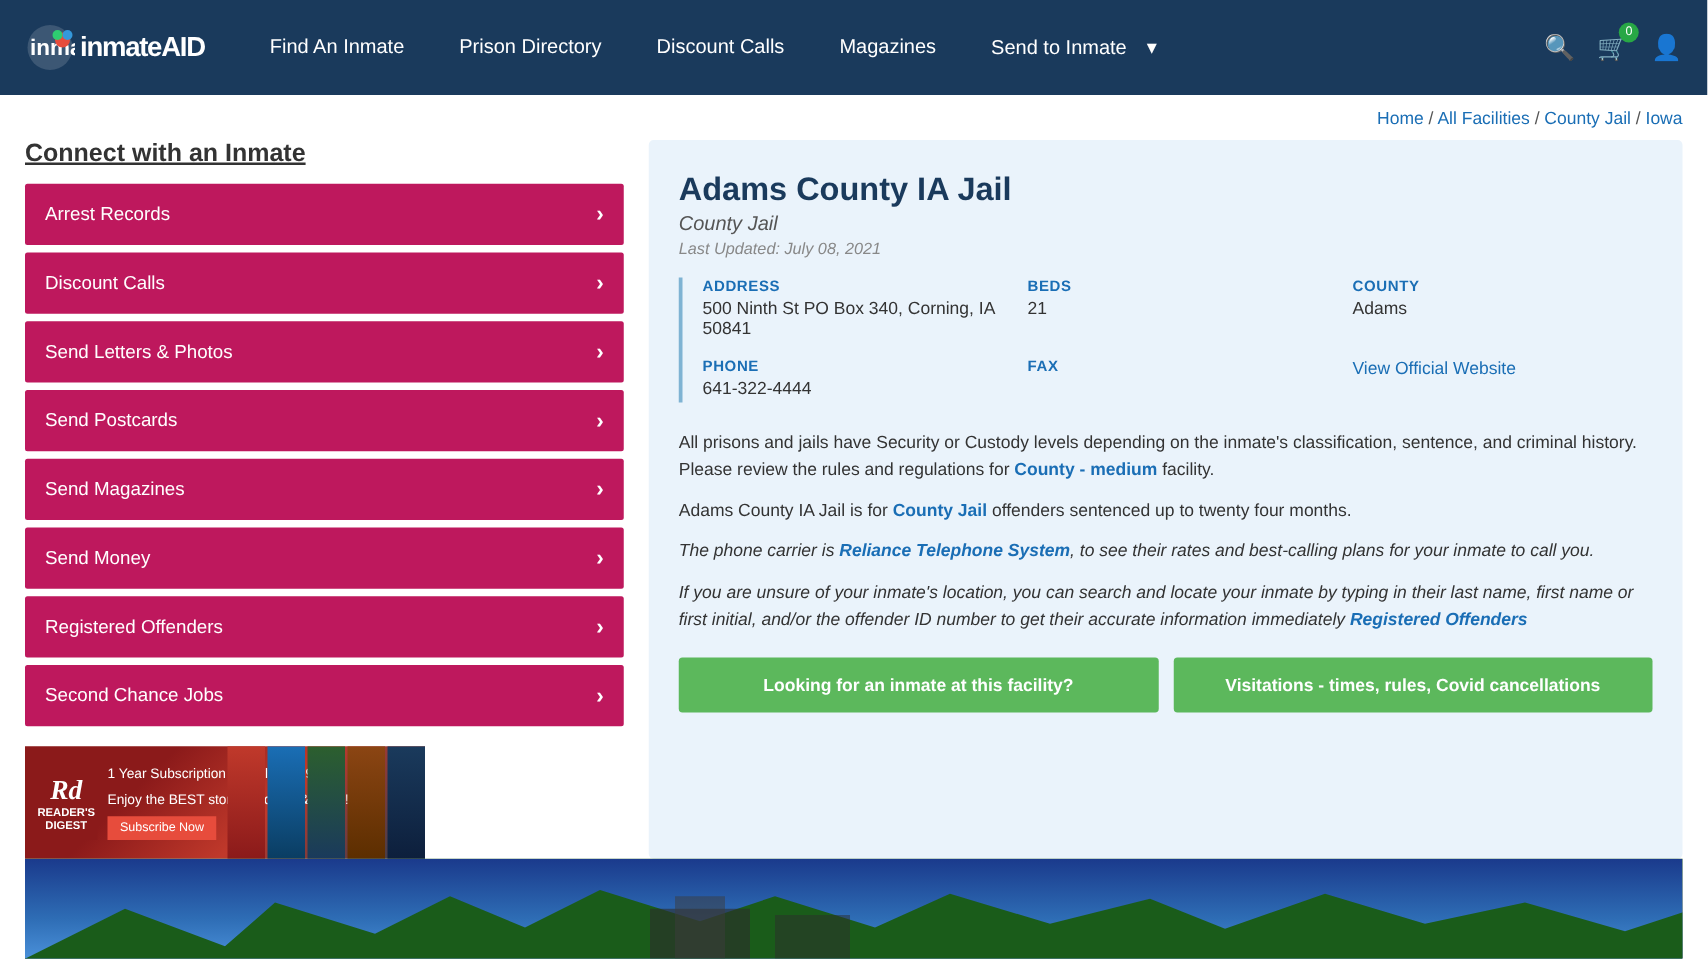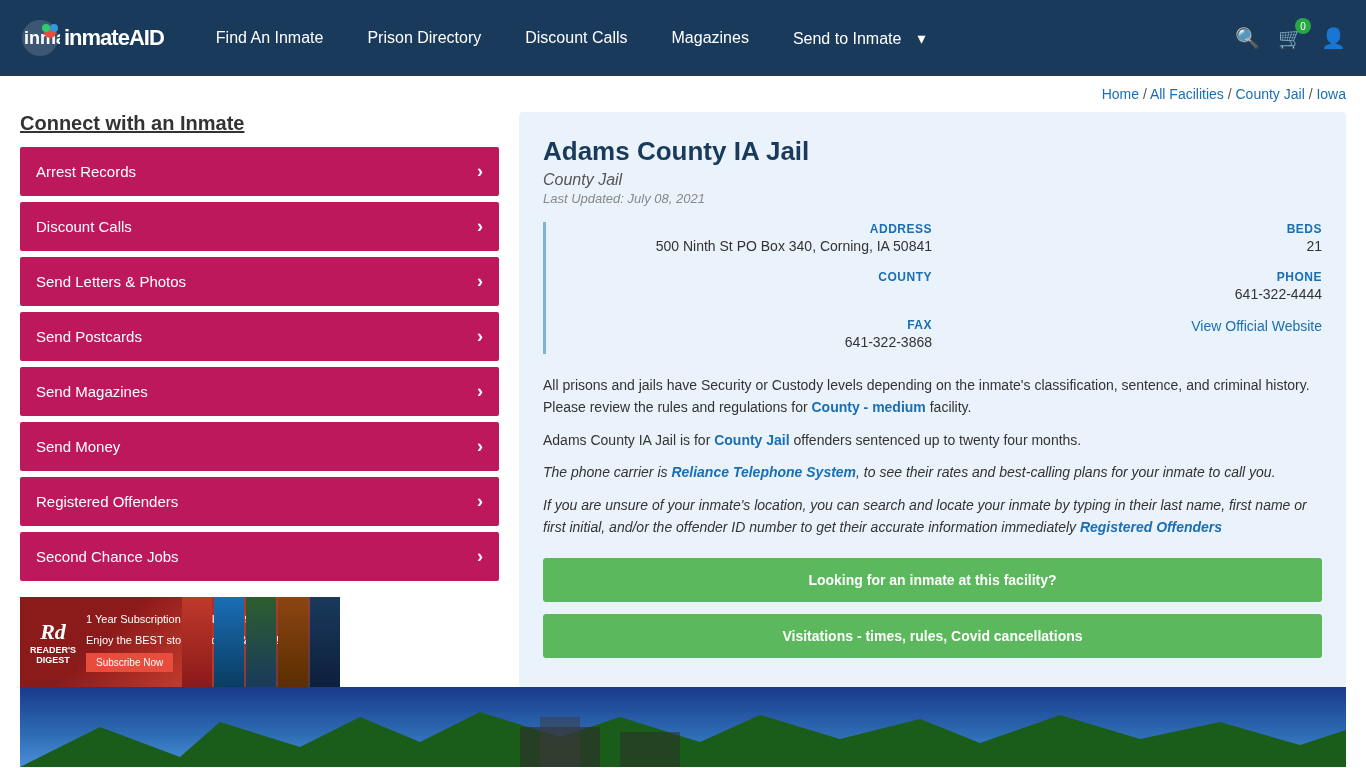--- a/index.html
+++ b/index.html
@@ -216,26 +216,25 @@
       margin-bottom: 2px;
     }
     .facility-updated {
       font-size: 13px;
       color: #888;
       font-style: italic;
       margin-bottom: 16px;
     }
     .info-grid {
       display: grid;
-      grid-template-columns: 1fr 1fr;
+      grid-template-columns: 1fr 1fr 1fr;
       gap: 12px 20px;
       border-left: 3px solid #7fb3d3;
       padding-left: 16px;
       margin-bottom: 20px;
-      text-align: right;
     }
     .info-label {
       color: #1a6eb5;
       font-size: 12px;
       font-weight: bold;
       text-transform: uppercase;
       letter-spacing: 0.5px;
       margin-bottom: 2px;
     }
     .info-value {
@@ -256,21 +255,20 @@
       line-height: 1.6;
       color: #333;
       margin-bottom: 10px;
     }
     .desc-link { color: #1a6eb5; text-decoration: none; font-weight: bold; }
     .desc-italic { font-style: italic; }
     .btn-row {
       display: flex;
       gap: 12px;
       margin-top: 20px;
-      flex-direction: column;
     }
     .btn-green {
       background: #5cb85c;
       color: #fff;
       padding: 14px 20px;
       border: none;
       font-size: 14px;
       font-weight: bold;
       cursor: pointer;
       flex: 1;
@@ -410,28 +408,28 @@
       <div class="info-block">
         <div class="info-label">ADDRESS</div>
         <div class="info-value">500 Ninth St PO Box 340, Corning, IA 50841</div>
       </div>
       <div class="info-block">
         <div class="info-label">BEDS</div>
         <div class="info-value">21</div>
       </div>
       <div class="info-block">
         <div class="info-label">COUNTY</div>
+        <div class="info-value">Adams</div>
       </div>
       <div class="info-block">
         <div class="info-label">PHONE</div>
         <div class="info-value">641-322-4444</div>
       </div>
       <div class="info-block">
         <div class="info-label">FAX</div>
-        <div class="info-value">641-322-3868</div>
       </div>
       <div class="info-block">
         <a class="info-link" href="#">View Official Website</a>
       </div>
     </div>
 
     <div class="desc-section">
       <p>
         All prisons and jails have Security or Custody levels depending on the inmate's classification, sentence, and criminal history. Please review the rules and regulations for <a href="#" class="desc-link">County - medium</a> facility.
       </p>

